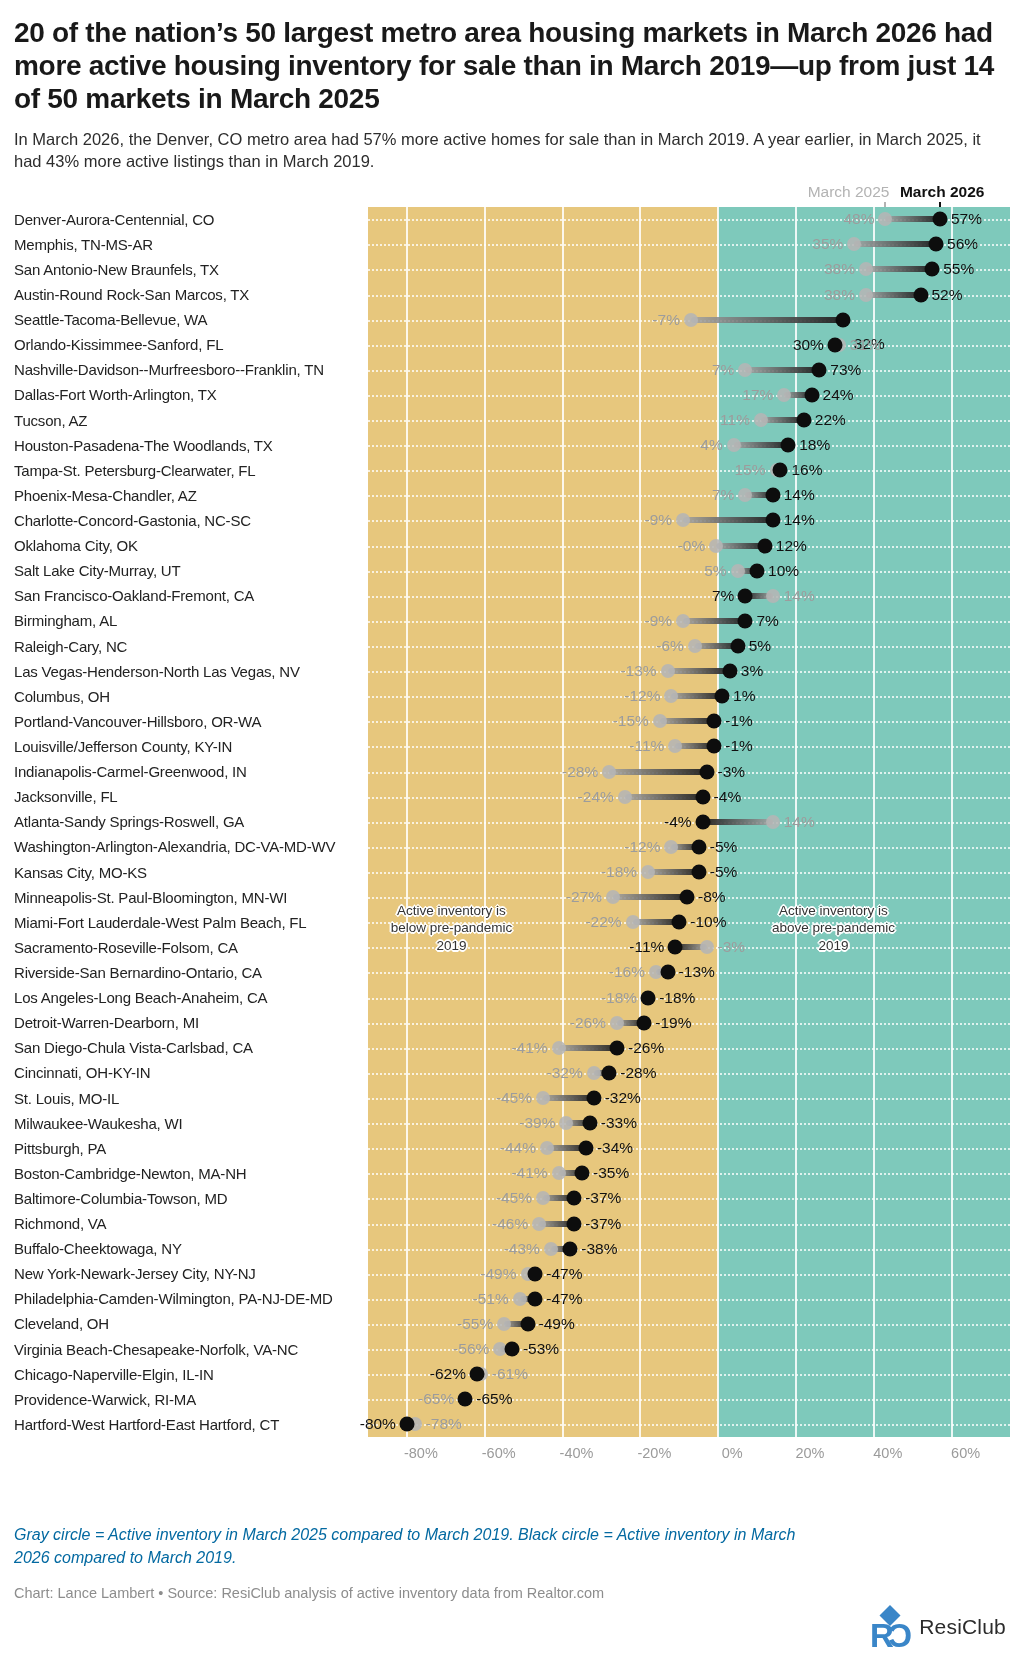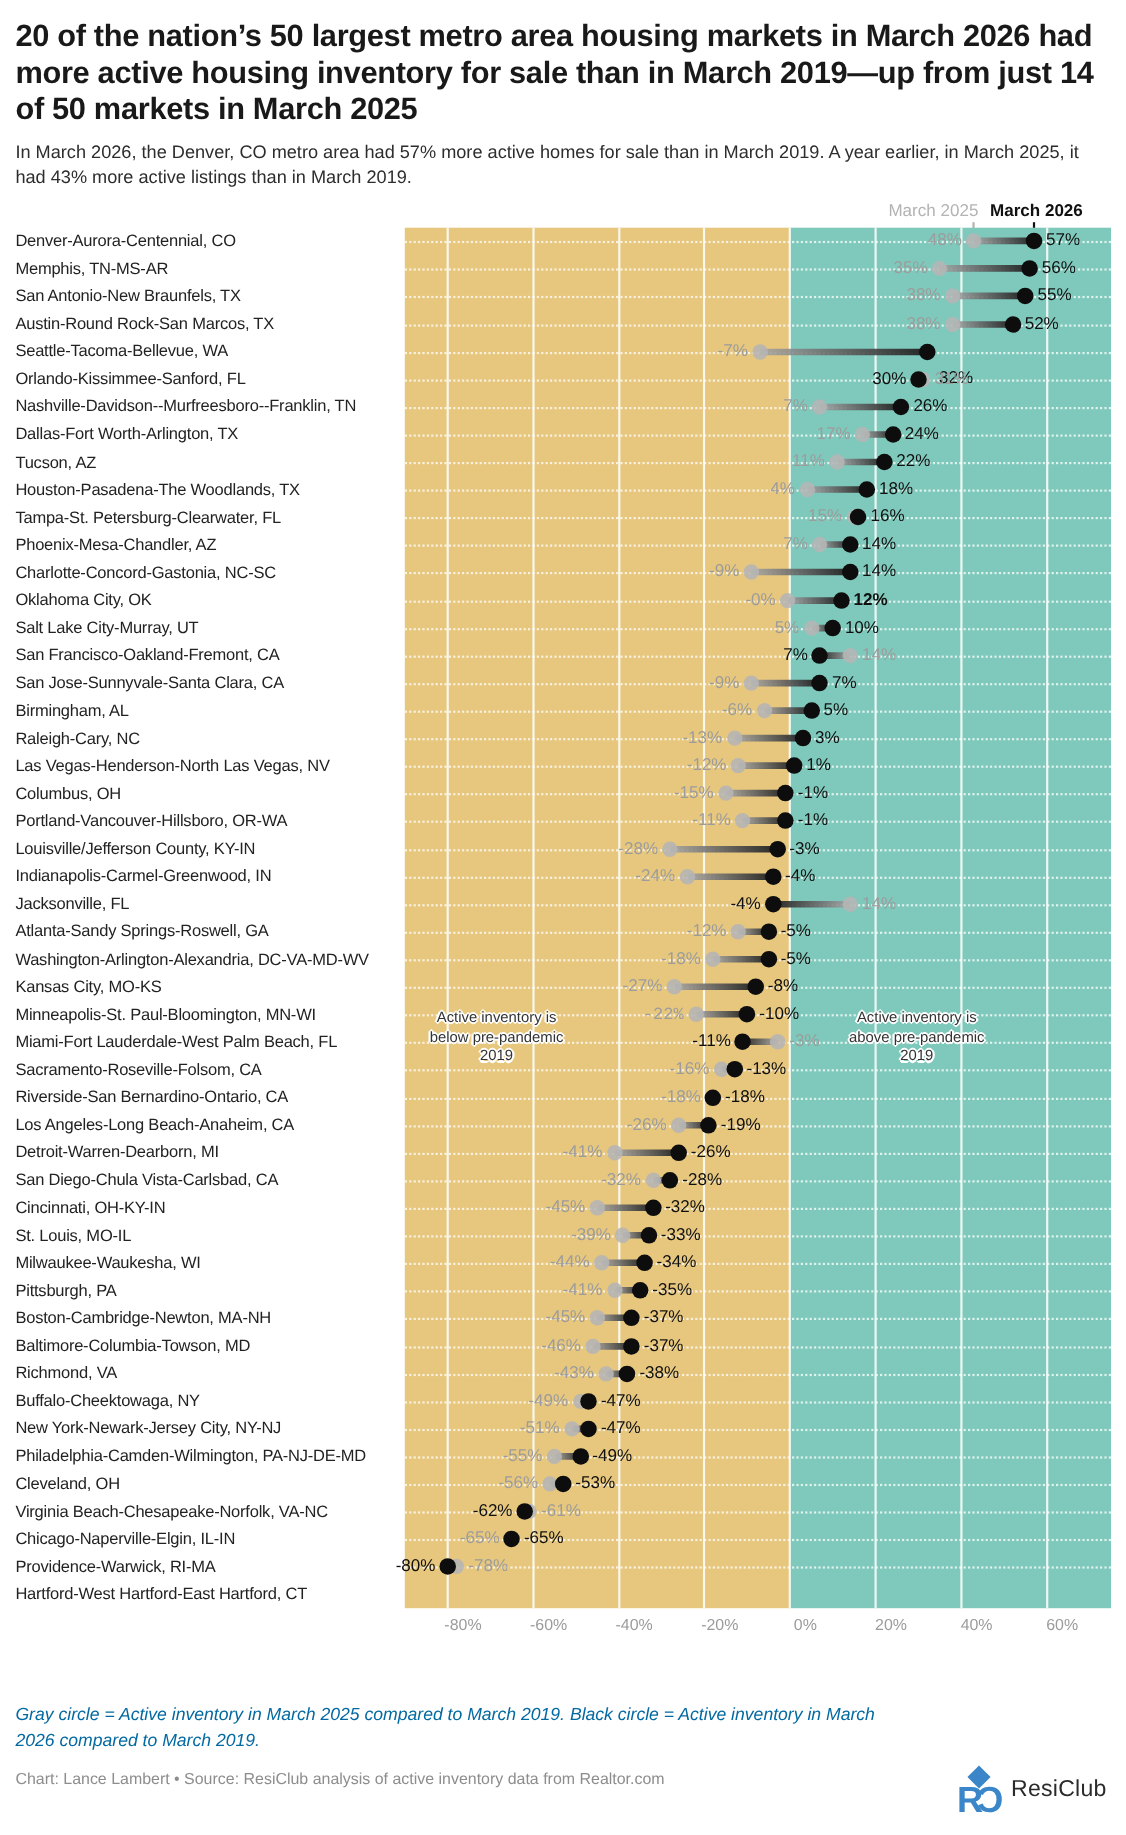--- a/index.html
+++ b/index.html
@@ -77,21 +77,20 @@
         <div class="row-label">Nashville-Davidson--Murfreesboro--Franklin, TN</div>
         <div class="row-label">Dallas-Fort Worth-Arlington, TX</div>
         <div class="row-label">Tucson, AZ</div>
         <div class="row-label">Houston-Pasadena-The Woodlands, TX</div>
         <div class="row-label">Tampa-St. Petersburg-Clearwater, FL</div>
         <div class="row-label">Phoenix-Mesa-Chandler, AZ</div>
         <div class="row-label">Charlotte-Concord-Gastonia, NC-SC</div>
         <div class="row-label">Oklahoma City, OK</div>
         <div class="row-label">Salt Lake City-Murray, UT</div>
         <div class="row-label">San Francisco-Oakland-Fremont, CA</div>
-        <div class="row-label">San Jose-Sunnyvale-Santa Clara, CA</div>
         <div class="row-label">Birmingham, AL</div>
         <div class="row-label">Raleigh-Cary, NC</div>
         <div class="row-label">Las Vegas-Henderson-North Las Vegas, NV</div>
         <div class="row-label">Columbus, OH</div>
         <div class="row-label">Portland-Vancouver-Hillsboro, OR-WA</div>
         <div class="row-label">Louisville/Jefferson County, KY-IN</div>
         <div class="row-label">Indianapolis-Carmel-Greenwood, IN</div>
         <div class="row-label">Jacksonville, FL</div>
         <div class="row-label">Atlanta-Sandy Springs-Roswell, GA</div>
         <div class="row-label">Washington-Arlington-Alexandria, DC-VA-MD-WV</div>
@@ -183,21 +182,21 @@
           <div class="dot b" style="left: 72.7273%;"></div>
           <span class="val b" style="left: calc(72.7273% - 11px); transform: translate(-100%, -50%);">30%</span>
           <span class="val g" style="left: calc(73.3333% + 11px); transform: translate(0px, -50%);">31%</span>
         </div>
         <div class="row">
           <div class="hline"></div>
           <div class="conn" style="left: 58.7879%; width: 11.5152%;"></div>
           <div class="dot g" style="left: 58.7879%;"></div>
           <div class="dot b" style="left: 70.303%;"></div>
           <span class="val g" style="left: calc(58.7879% - 11px); transform: translate(-100%, -50%);">7%</span>
-          <span class="val b" style="left: calc(70.303% + 11px); transform: translate(0px, -50%);">26%</span>
+          <span class="val b" style="left: calc(70.303% + 11px); transform: translate(0px, -50%);">73%</span>
         </div>
         <div class="row">
           <div class="hline"></div>
           <div class="conn" style="left: 64.8485%; width: 4.24242%;"></div>
           <div class="dot g" style="left: 64.8485%;"></div>
           <div class="dot b" style="left: 69.0909%;"></div>
           <span class="val g" style="left: calc(64.8485% - 11px); transform: translate(-100%, -50%);">17%</span>
           <span class="val b" style="left: calc(69.0909% + 11px); transform: translate(0px, -50%);">24%</span>
         </div>
         <div class="row">
@@ -239,21 +238,21 @@
           <div class="dot b" style="left: 63.0303%;"></div>
           <span class="val g" style="left: calc(49.0909% - 11px); transform: translate(-100%, -50%);">-9%</span>
           <span class="val b" style="left: calc(63.0303% + 11px); transform: translate(0px, -50%);">14%</span>
         </div>
         <div class="row">
           <div class="hline"></div>
           <div class="conn" style="left: 54.2424%; width: 7.57576%;"></div>
           <div class="dot g" style="left: 54.2424%;"></div>
           <div class="dot b" style="left: 61.8182%;"></div>
           <span class="val g" style="left: calc(54.2424% - 11px); transform: translate(-100%, -50%);">-0%</span>
-          <span class="val b" style="left: calc(61.8182% + 11px); transform: translate(0px, -50%); font-weight: bold;">12%</span>
+          <span class="val b" style="left: calc(61.8182% + 11px); transform: translate(0px, -50%);">12%</span>
         </div>
         <div class="row">
           <div class="hline"></div>
           <div class="conn" style="left: 57.5758%; width: 3.0303%;"></div>
           <div class="dot g" style="left: 57.5758%;"></div>
           <div class="dot b" style="left: 60.6061%;"></div>
           <span class="val g" style="left: calc(57.5758% - 11px); transform: translate(-100%, -50%);">5%</span>
           <span class="val b" style="left: calc(60.6061% + 11px); transform: translate(0px, -50%);">10%</span>
         </div>
         <div class="row">
@@ -358,21 +357,21 @@
           <div class="dot g" style="left: 38.1818%;"></div>
           <div class="dot b" style="left: 49.697%;"></div>
           <span class="val g" style="left: calc(38.1818% - 11px); transform: translate(-100%, -50%);">-27%</span>
           <span class="val b" style="left: calc(49.697% + 11px); transform: translate(0px, -50%);">-8%</span>
         </div>
         <div class="row">
           <div class="hline"></div>
           <div class="conn" style="left: 41.2121%; width: 7.27273%;"></div>
           <div class="dot g" style="left: 41.2121%;"></div>
           <div class="dot b" style="left: 48.4848%;"></div>
-          <span class="val g" style="left: calc(41.2121% - 11px); transform: translate(-100%, -50%); font-family: Liberation Mono, monospace;">-22%</span>
+          <span class="val g" style="left: calc(41.2121% - 11px); transform: translate(-100%, -50%);">-22%</span>
           <span class="val b" style="left: calc(48.4848% + 11px); transform: translate(0px, -50%);">-10%</span>
         </div>
         <div class="row">
           <div class="hline"></div>
           <div class="conn rev" style="left: 47.8788%; width: 4.84848%;"></div>
           <div class="dot g" style="left: 52.7273%;"></div>
           <div class="dot b" style="left: 47.8788%;"></div>
           <span class="val b" style="left: calc(47.8788% - 11px); transform: translate(-100%, -50%);">-11%</span>
           <span class="val g" style="left: calc(52.7273% + 11px); transform: translate(0px, -50%);">-3%</span>
         </div>

